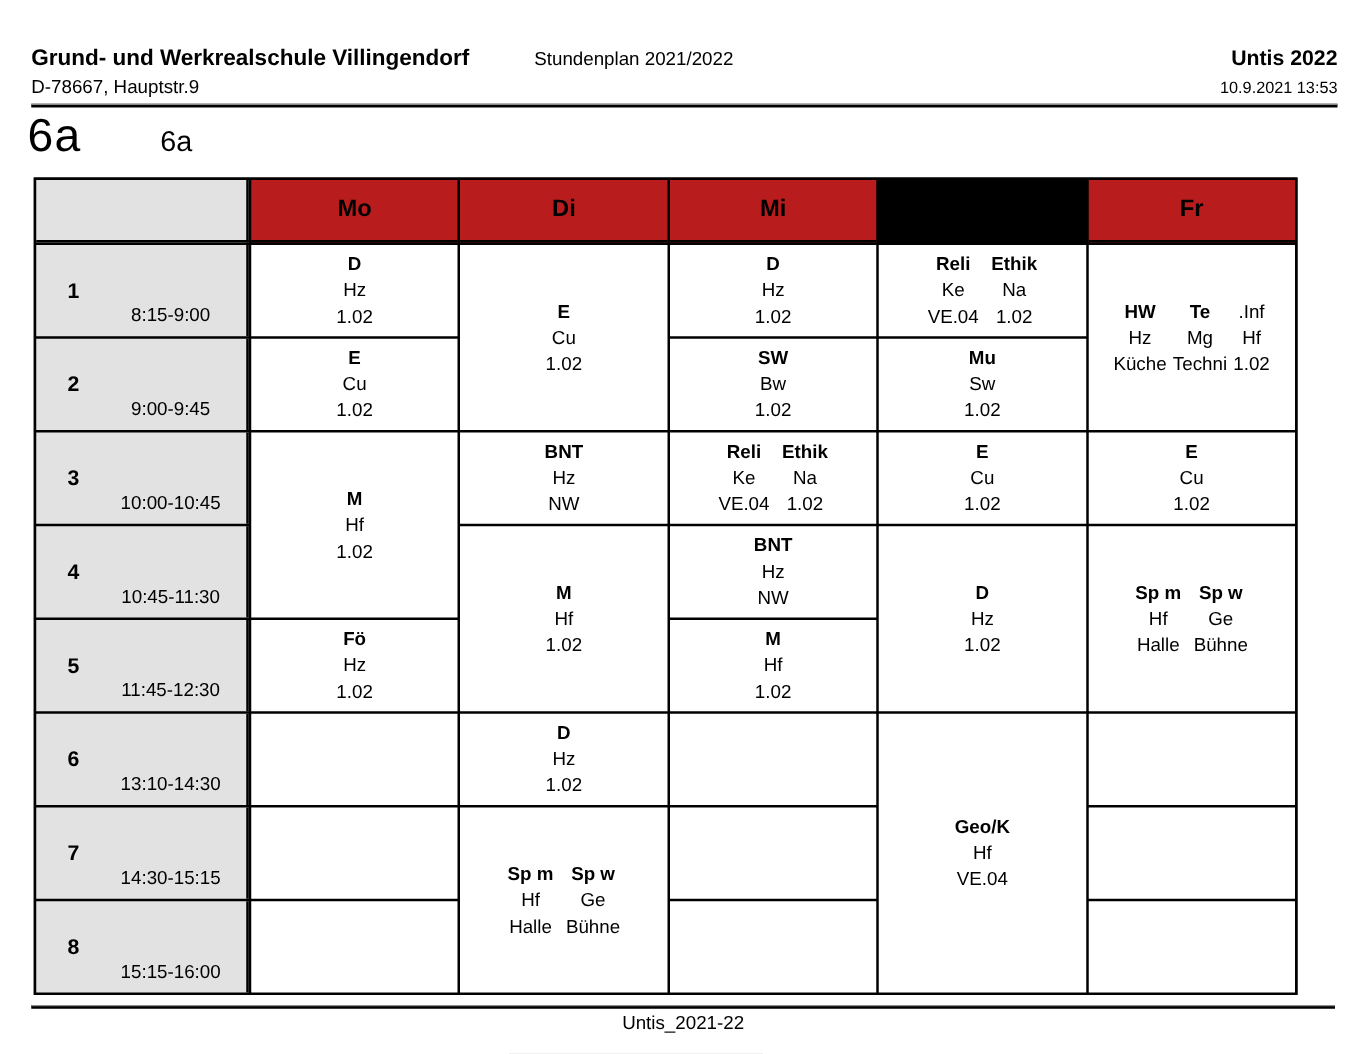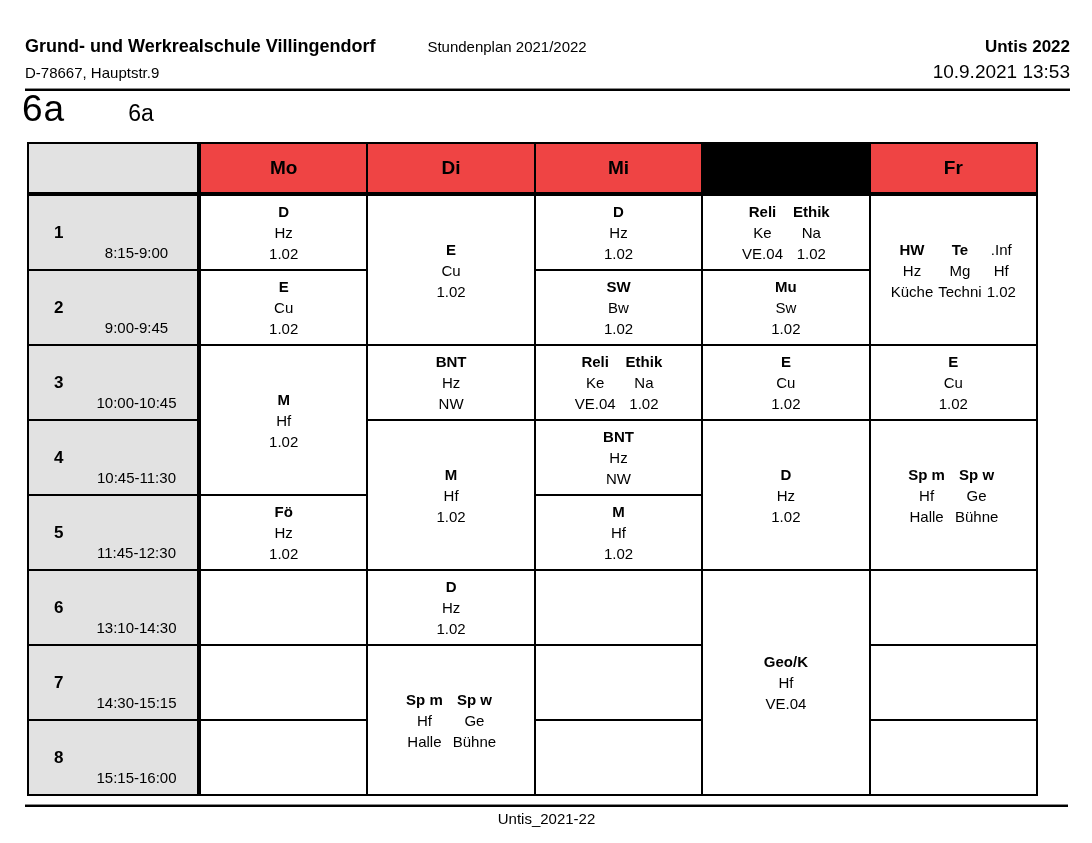--- a/index.html
+++ b/index.html
@@ -14,42 +14,42 @@
   }
 
   
   .hdr { position: absolute; left: 25px; top: 36px; width: 1045px; text-align: center; }
   .hdr-row1 { display: flex; align-items: baseline; }
   .school  { font-size: 18px; font-weight: bold; white-space: nowrap; }
   .plan    { font-size: 15px; margin-left: 52px; white-space: nowrap; }
   .product { font-size: 17px; font-weight: bold; margin-left: auto; white-space: nowrap; }
   .hdr-row2 { display: flex; align-items: baseline; margin-top: 4px; gap: 40px; }
   .addr { font-size: 15px; }
-  .dt   { font-size: 19px; margin-left: auto; }
+  .dt   { font-size: 13px; margin-left: auto; }
   .rule { margin-top: 5px; height: 3px; border-top: 1px solid #8a8a8a; background: #000; }
 
   
   .class-line { position: absolute; left: 22px; top: 88px; display: flex; align-items: baseline; }
   .class-big   { font-size: 37px; letter-spacing: 1px; }
   .class-small { font-size: 23px; margin-left: 63px; }
 
   
   .timetable {
     position: absolute; left: 27px; top: 142px;
     width: 1011px;
     display: grid;
     grid-template-columns: 170px repeat(5, 1fr);
     grid-template-rows: 50px repeat(8, 73px);
     gap: 2px;
     background: #000;
     border: 2px solid #000;
   }
   .cell { background: #fff; display: flex; align-items: center; justify-content: center; overflow: hidden; }
   .head {
-    background: #ef4444;
+    background: #b91c1c;
     font-weight: bold; font-size: 19px;
     border-bottom: 2px solid #000;
   }
   .corner { background: #e2e2e2; border-bottom: 2px solid #000; border-right: 2px solid #000; }
   .timecell {
     background: #e2e2e2;
     border-right: 2px solid #000;
     justify-content: flex-start;
   }
   .pnum  { font-weight: bold; font-size: 17px; width: 30px; margin-left: 25px; }

